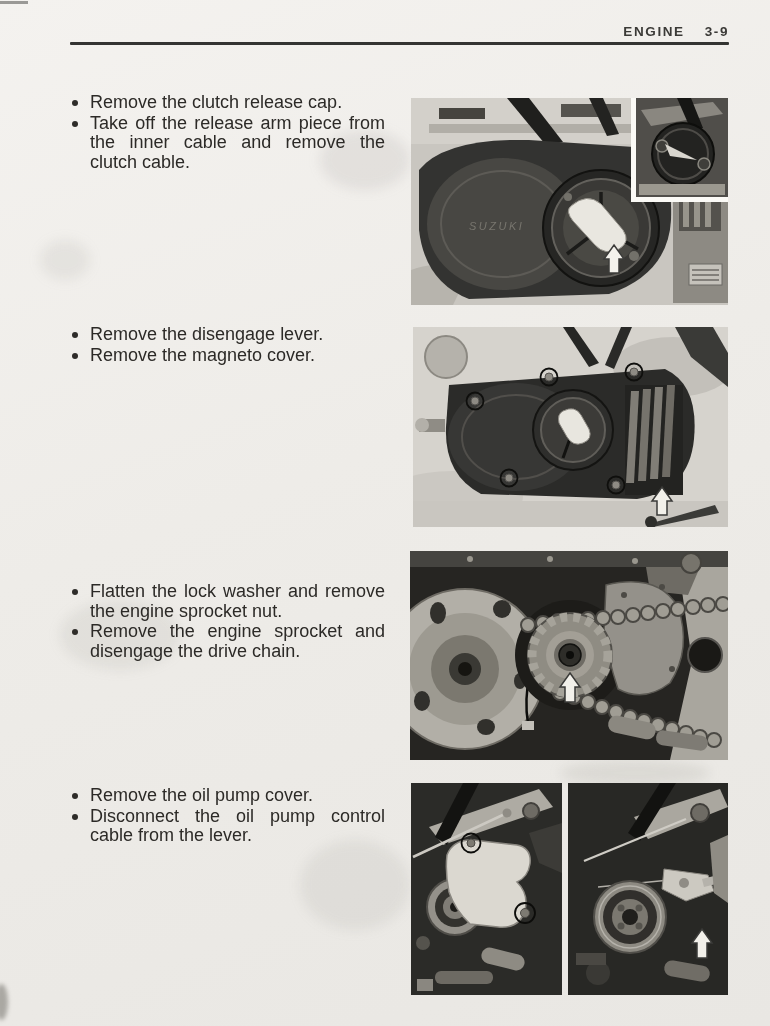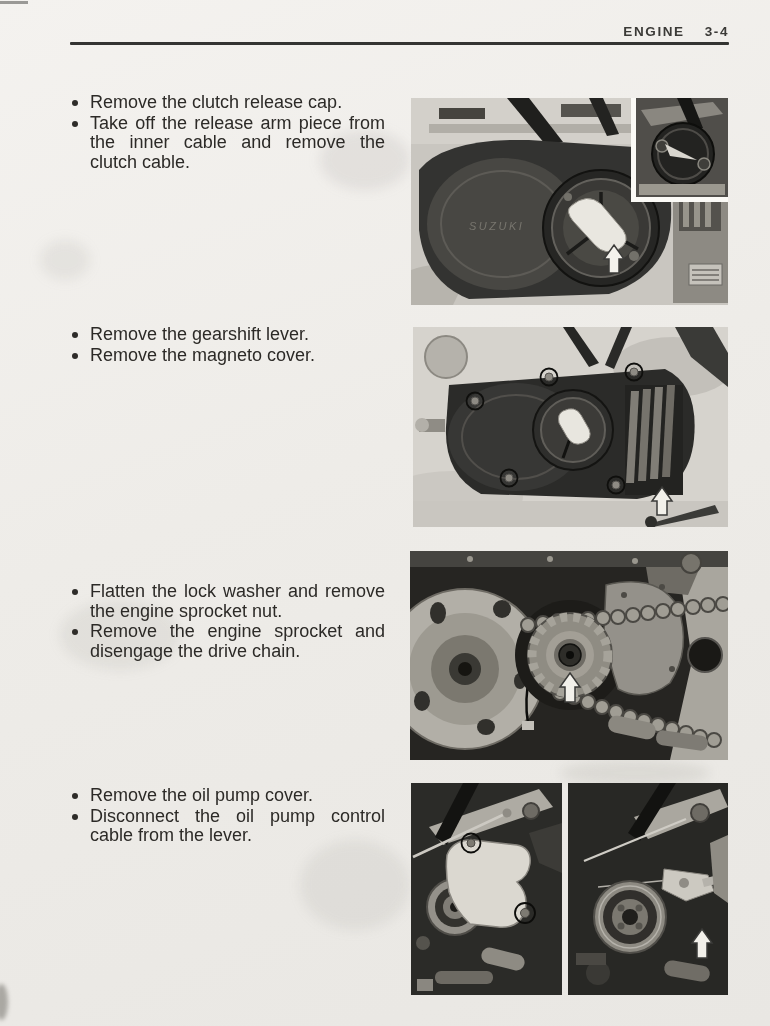--- a/index.html
+++ b/index.html
@@ -56,21 +56,21 @@
   <div class="corner-mark"></div>
   <div class="edge-smudge"></div>
   <div class="stain s1"></div>
   <div class="stain s2"></div>
   <div class="stain s3"></div>
   <div class="stain s4"></div>
   <div class="stain s5"></div>
 
   <div class="header">
     <span>ENGINE</span>
-    <span>3-4</span>
+    <span>3-9</span>
   </div>
   <div class="rule"></div>
 
   <ul class="ilist l1">
     <li>
       <span class="dot"></span>
       <span class="txt">Remove the clutch release cap.</span>
     </li>
     <li>
       <span class="dot"></span>
@@ -120,21 +120,21 @@
         <circle cx="293" cy="66" r="6" fill="#3f3e3a" stroke="#8a8880" stroke-width="1.5"></circle>
         <polygon points="254,46 286,62 259,58" fill="#d9d6cf"></polygon>
         <rect x="228" y="86" width="86" height="11" fill="#9b988f"></rect>
       </g>
     </svg>
   </div>
 
   <ul class="ilist l2">
     <li>
       <span class="dot"></span>
-      <span class="txt">Remove the gearshift lever.</span>
+      <span class="txt">Remove the disengage lever.</span>
     </li>
     <li>
       <span class="dot"></span>
       <span class="txt">Remove the magneto cover.</span>
     </li>
   </ul>
 
   <div class="photo p2">
     <svg viewBox="0 0 315 200" preserveAspectRatio="none">
       <rect width="315" height="200" fill="#d6d3cd"></rect>

